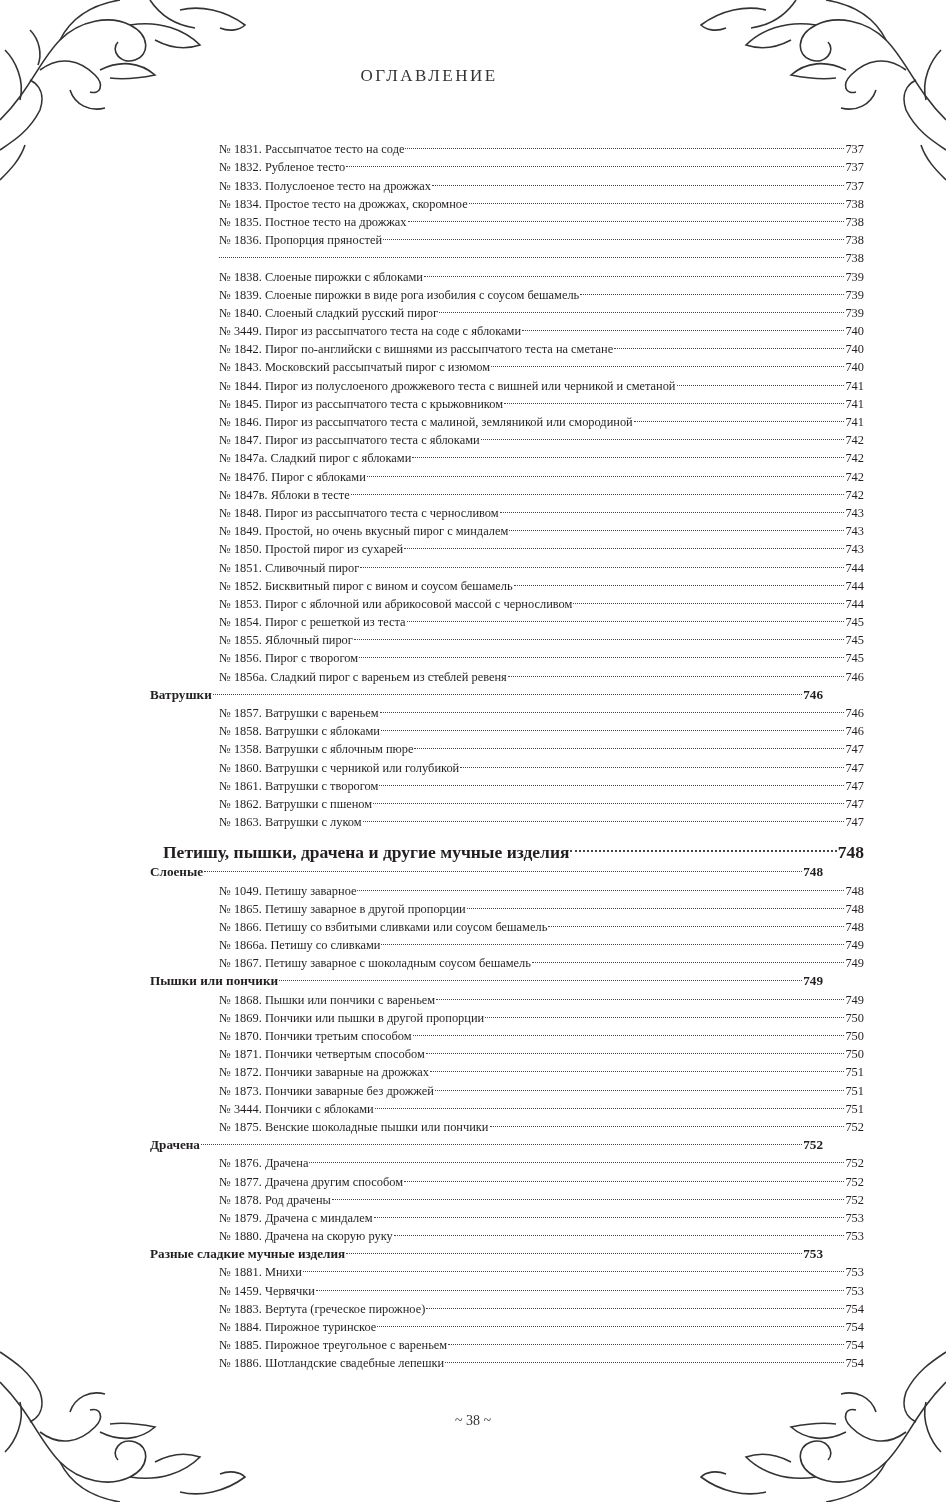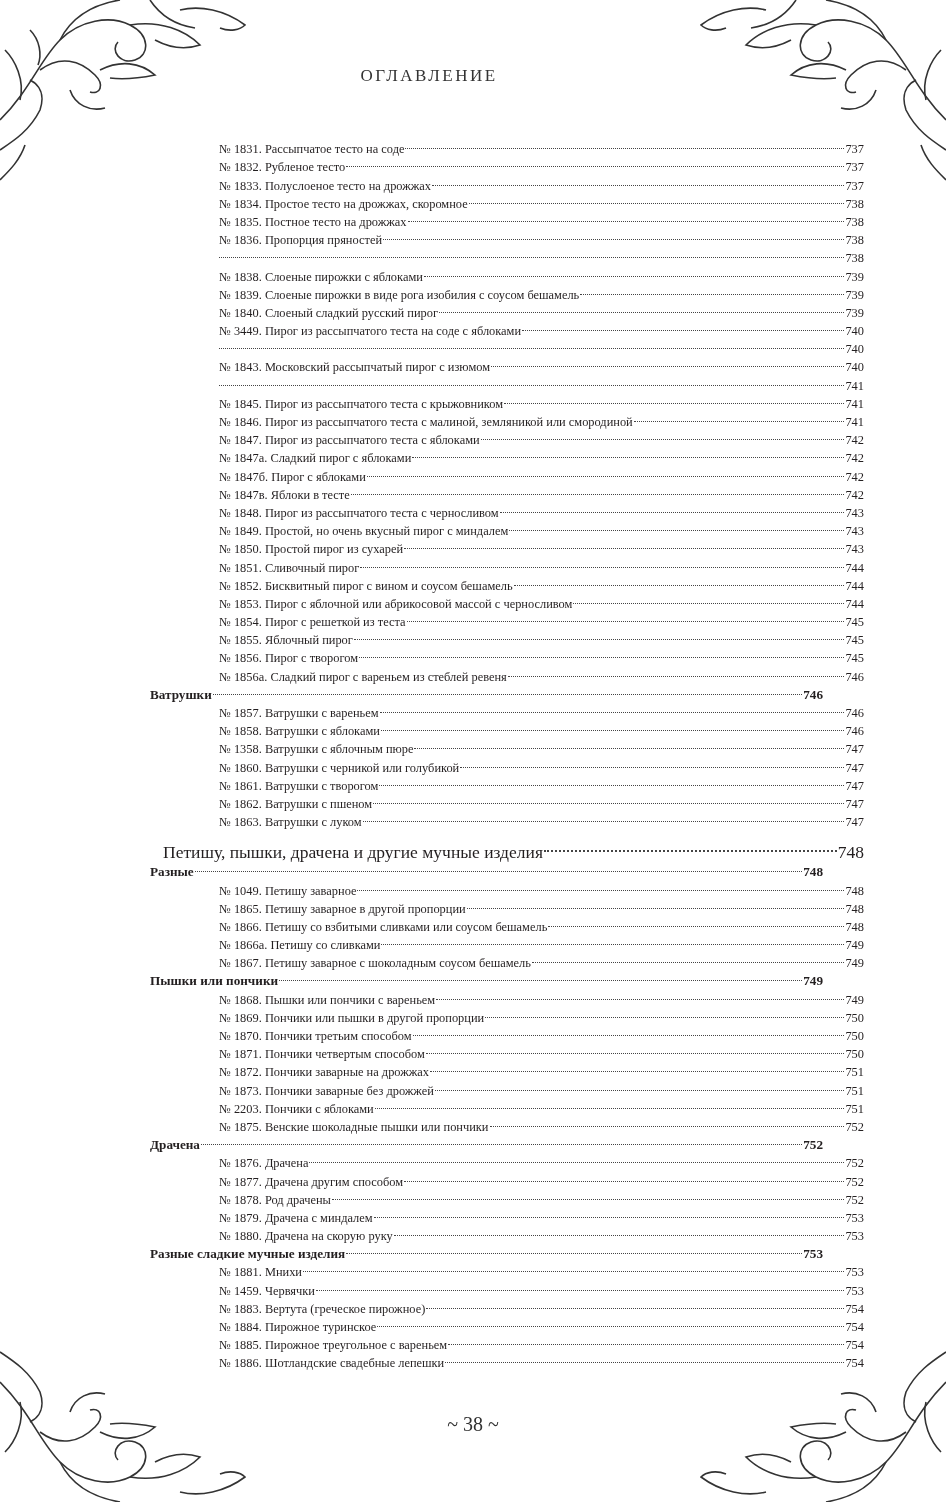--- a/index.html
+++ b/index.html
@@ -16,27 +16,27 @@
   .toc { position: absolute; left: 0; top: 135px; width: 946px; padding-left: 32px; }
   .row { position: relative; display: flex; align-items: baseline; height: 18.2px;
          font-size: 12.4px; line-height: 18.2px; white-space: nowrap; }
   .row .label { flex: 0 0 auto; padding-right: 1px; }
   .row .dots { flex: 1 1 auto; overflow: hidden; height: 18.2px; position: relative; }
   .row .dots::after { content: ""; position: absolute; left: 0; right: 0; bottom: 4px;
                       border-bottom: 1.4px dotted #444; }
   .row .page { flex: 0 0 auto; padding-left: 1px; }
   .row.item { margin-left: 187px; width: 645px; }
   .row.section { margin-left: 118px; width: 673px; font-weight: bold; font-size: 13.2px; }
-  .row.chapter { margin-left: 131px; width: 701px; font-weight: normal; font-size: 17.5px;
+  .row.chapter { margin-left: 131px; width: 701px; font-weight: bold; font-size: 17.5px;
                  height: 24px; line-height: 24px; margin-top: 8px; justify-content: flex-end; }
   .row.chapter .dots { height: 24px; }
   .row.chapter .dots::after { bottom: 6px; border-bottom-width: 2px; }
   .row.chapter + .row.section { margin-top: 0; }
   .footer-page { position: absolute; top: 1413px; left: 0; width: 946px; text-align: center;
-                 font-size: 20px; color: #333; }
+                 font-size: 14px; color: #333; }
 </style>
 </head>
 <body>
 
 <div class="corner tl">
   <svg viewBox="0 0 260 200" fill="none" stroke="#333" stroke-width="1.6">
     <path d="M0,120 C30,90 40,60 60,40 C80,20 110,15 130,25 C150,35 150,55 135,60 C120,65 110,50 118,42"></path>
     <path d="M60,40 C70,20 90,5 120,0"></path>
     <path d="M40,70 C60,55 80,60 95,75 C105,85 100,95 90,92"></path>
     <path d="M20,100 C25,80 15,60 5,50"></path>
@@ -144,29 +144,31 @@
       <span class="label">№ 1840. Слоеный сладкий русский пирог</span>
       <span class="dots"></span>
       <span class="page">739</span>
     </div>
   <div class="row item">
       <span class="label">№ 3449. Пирог из рассыпчатого теста на соде с яблоками</span>
       <span class="dots"></span>
       <span class="page">740</span>
     </div>
   <div class="row item">
+      <span class="label">№ 1842. Пирог по-английски с вишнями из рассыпчатого теста на сметане</span>
       <span class="dots"></span>
       <span class="page">740</span>
     </div>
   <div class="row item">
       <span class="label">№ 1843. Московский рассыпчатый пирог с изюмом</span>
       <span class="dots"></span>
       <span class="page">740</span>
     </div>
   <div class="row item">
+      <span class="label">№ 1844. Пирог из полуслоеного дрожжевого теста с вишней или черникой и сметаной</span>
       <span class="dots"></span>
       <span class="page">741</span>
     </div>
   <div class="row item">
       <span class="label">№ 1845. Пирог из рассыпчатого теста с крыжовником</span>
       <span class="dots"></span>
       <span class="page">741</span>
     </div>
   <div class="row item">
       <span class="label">№ 1846. Пирог из рассыпчатого теста с малиной, земляникой или смородиной</span>
@@ -285,21 +287,21 @@
       <span class="page">747</span>
     </div>
 
   <div class="row chapter">
       <span class="label">Петишу, пышки, драчена и другие мучные изделия</span>
       <span class="dots"></span>
       <span class="page">748</span>
     </div>
 
   <div class="row section">
-      <span class="label">Разные</span>
+      <span class="label">Слоеные</span>
       <span class="dots"></span>
       <span class="page">748</span>
     </div>
   <div class="row item">
       <span class="label">№ 1049. Петишу заварное</span>
       <span class="dots"></span>
       <span class="page">748</span>
     </div>
   <div class="row item">
       <span class="label">№ 1865. Петишу заварное в другой пропорции</span>
@@ -351,21 +353,21 @@
       <span class="label">№ 1872. Пончики заварные на дрожжах</span>
       <span class="dots"></span>
       <span class="page">751</span>
     </div>
   <div class="row item">
       <span class="label">№ 1873. Пончики заварные без дрожжей</span>
       <span class="dots"></span>
       <span class="page">751</span>
     </div>
   <div class="row item">
-      <span class="label">№ 2203. Пончики с яблоками</span>
+      <span class="label">№ 3444. Пончики с яблоками</span>
       <span class="dots"></span>
       <span class="page">751</span>
     </div>
   <div class="row item">
       <span class="label">№ 1875. Венские шоколадные пышки или пончики</span>
       <span class="dots"></span>
       <span class="page">752</span>
     </div>
 
   <div class="row section">

